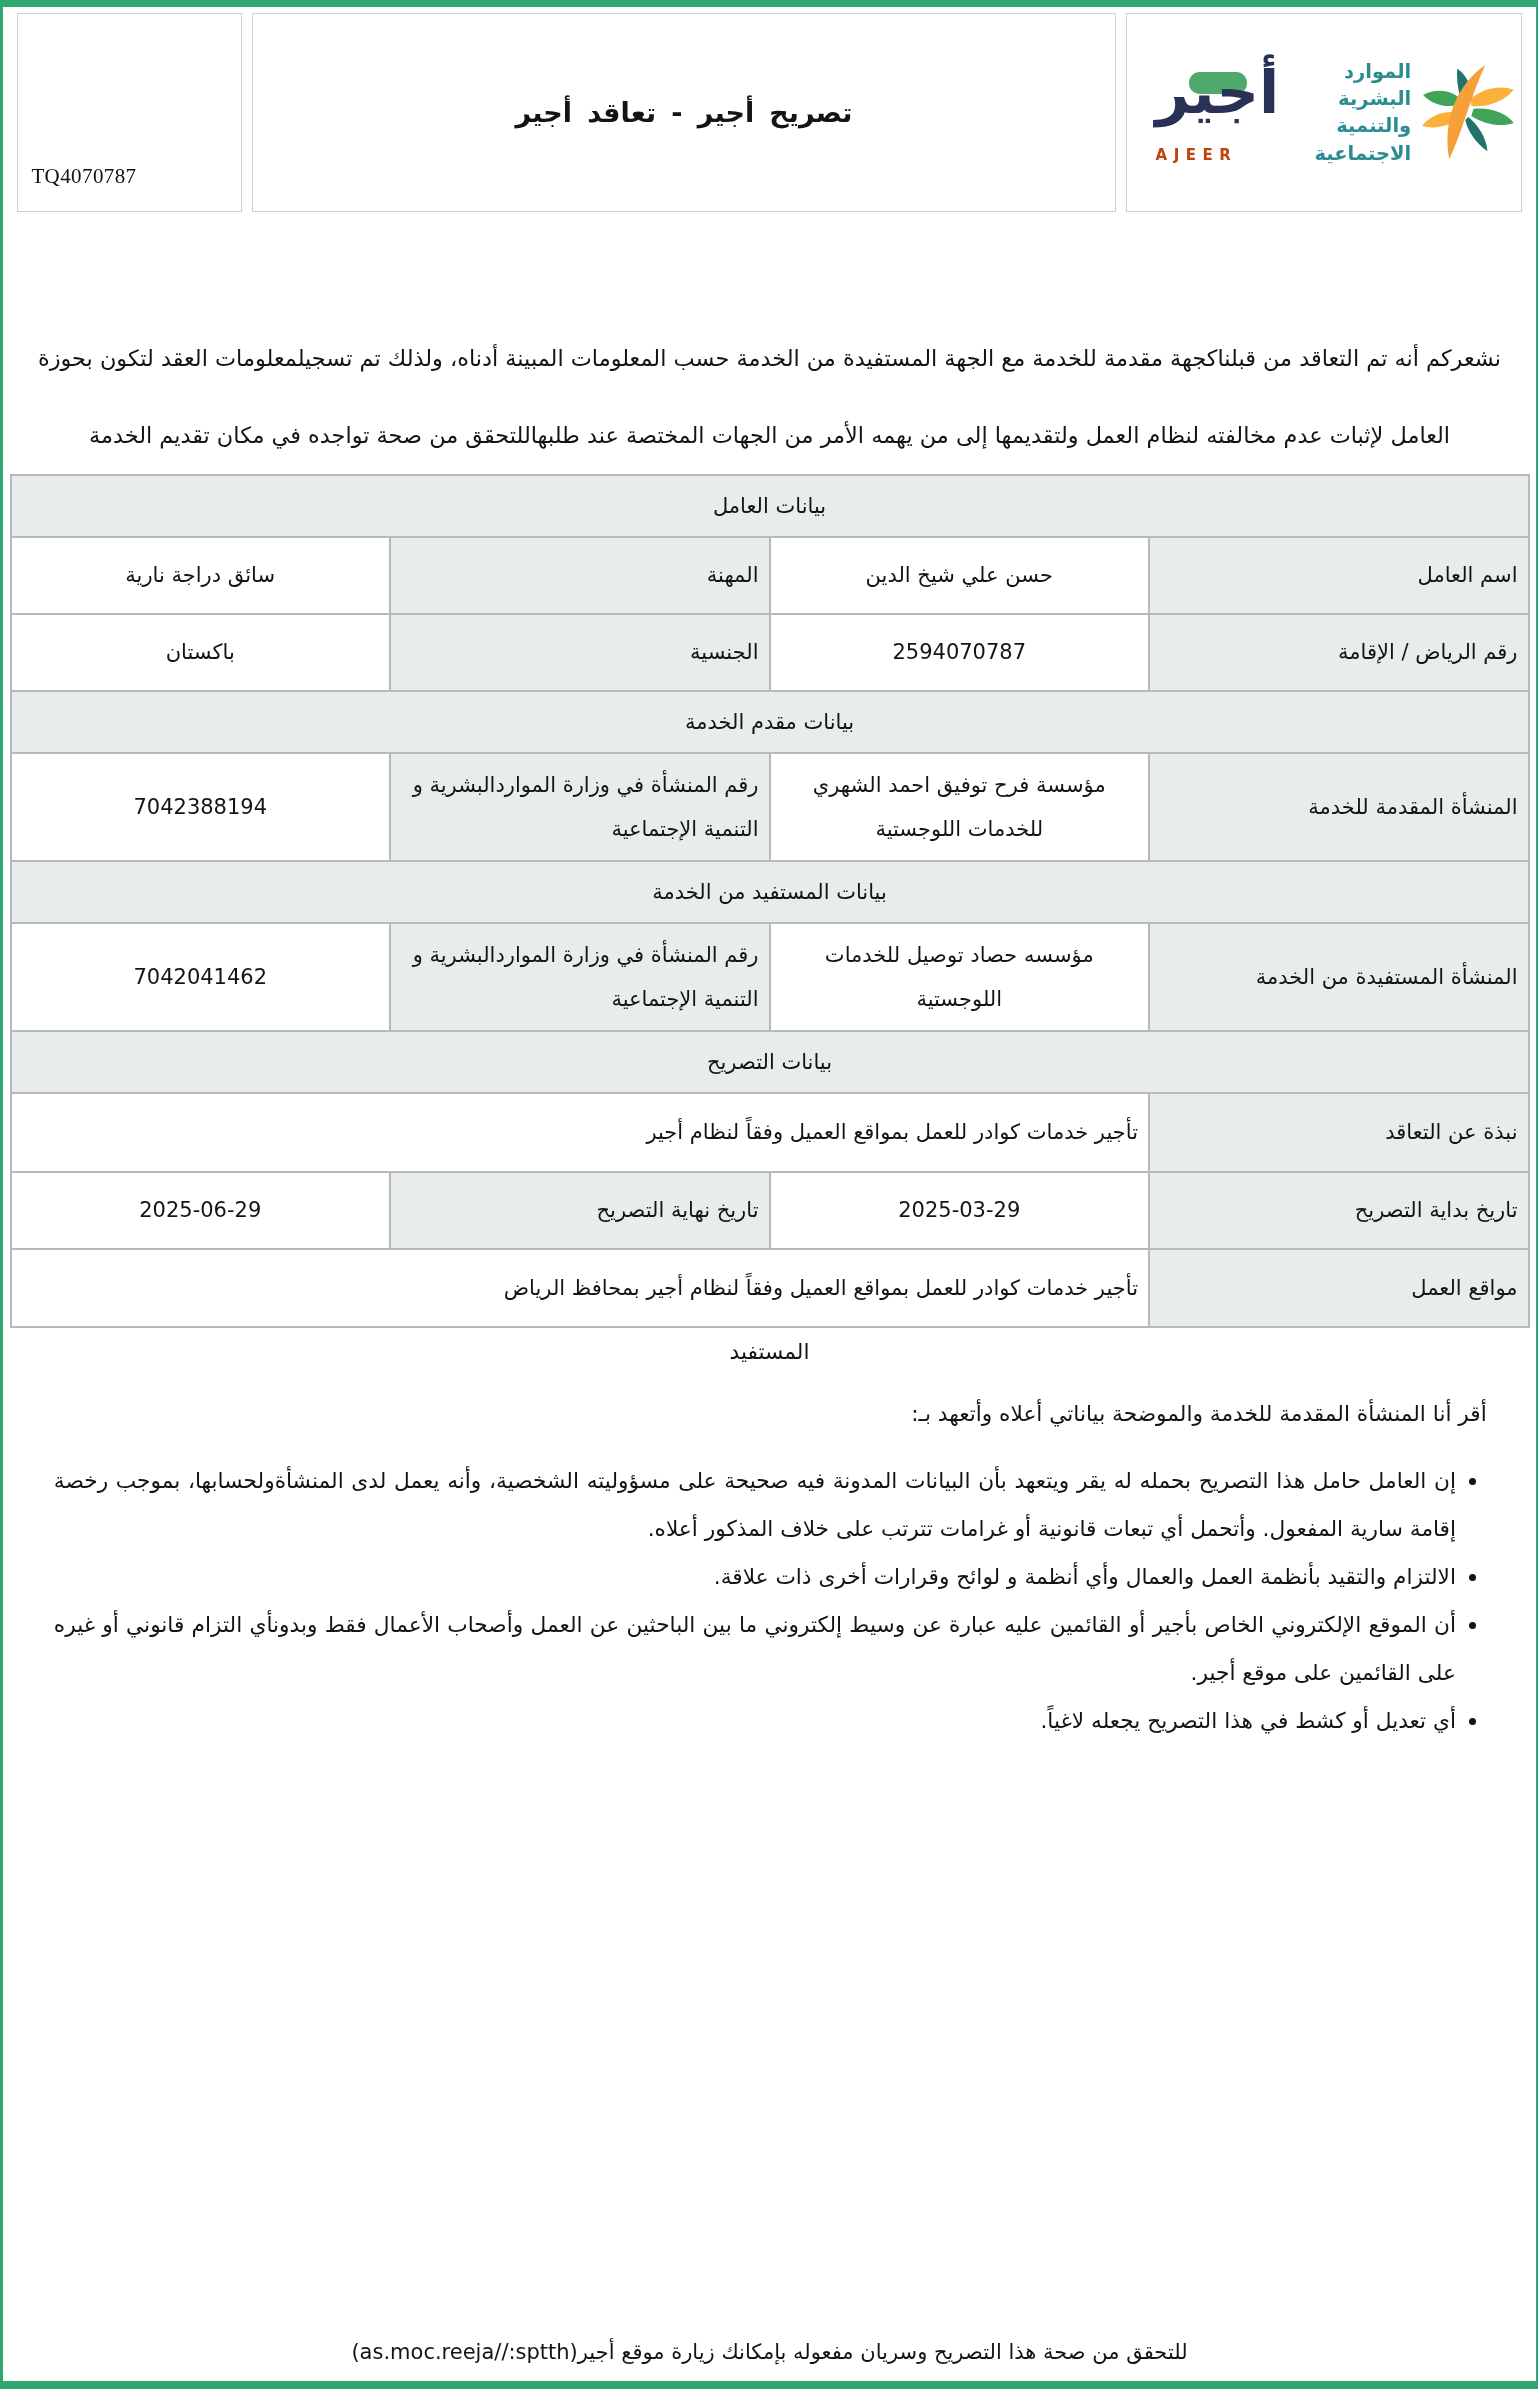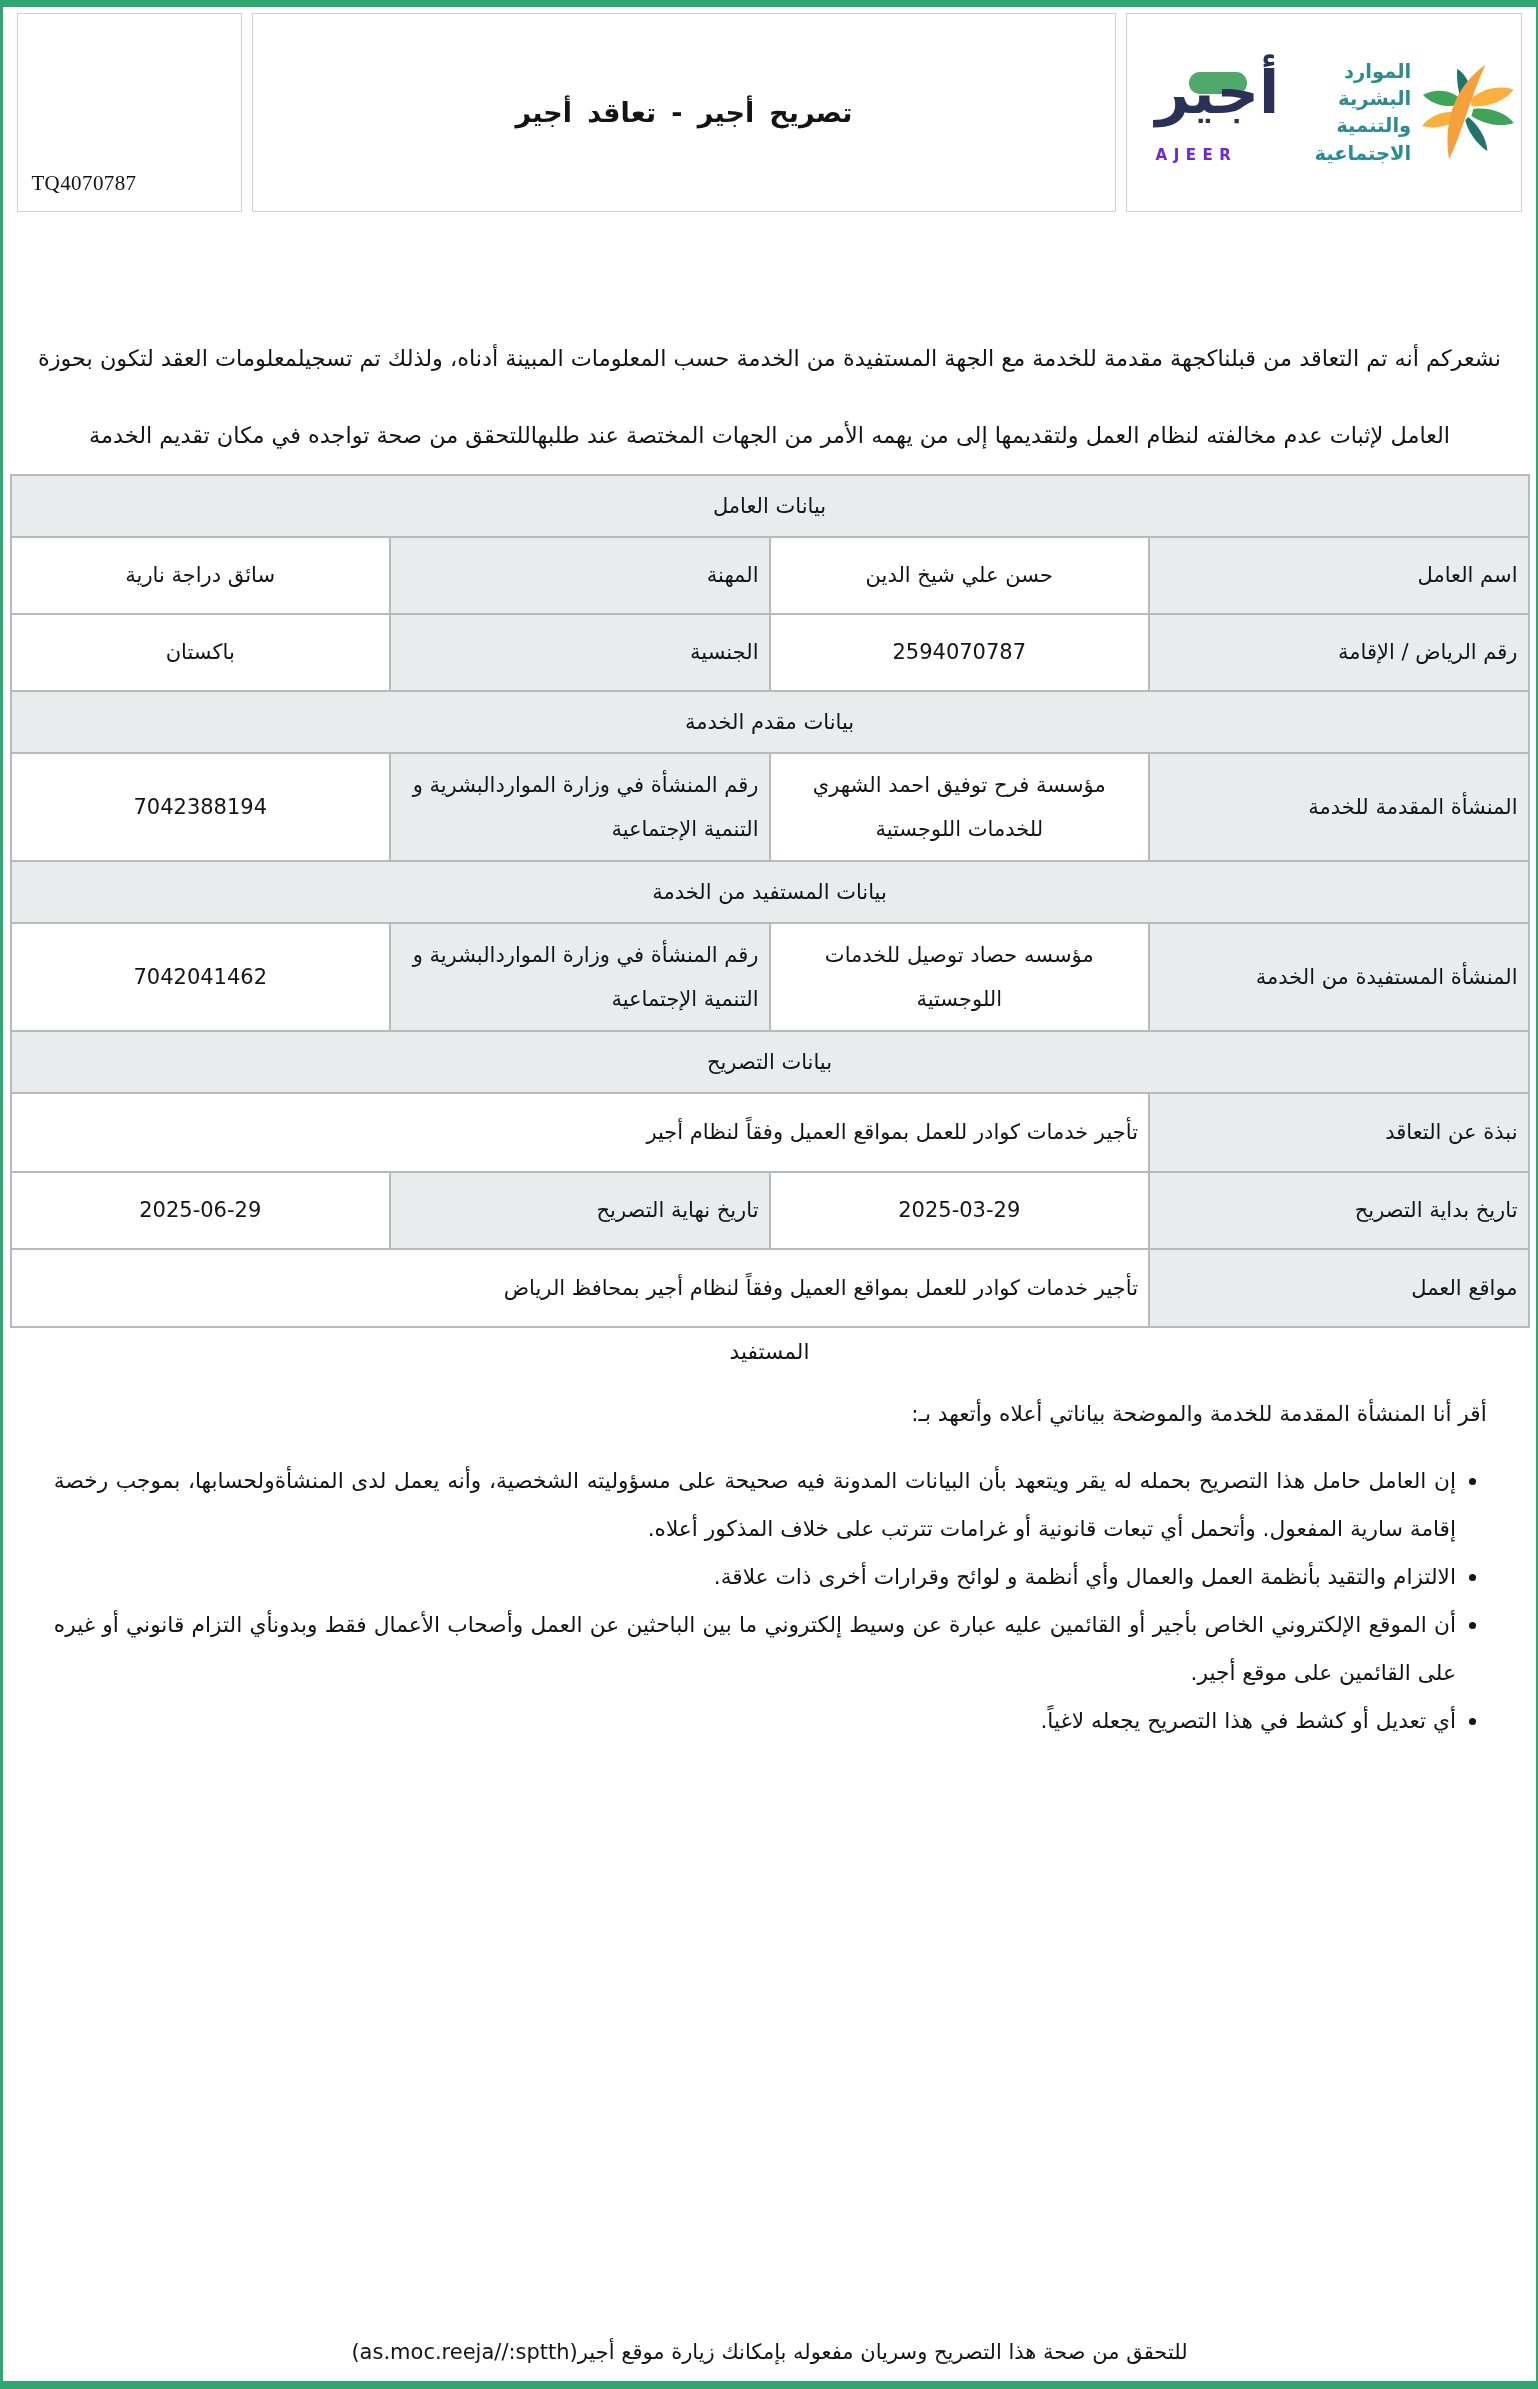--- a/index.html
+++ b/index.html
@@ -12,32 +12,32 @@
     border-width:7.2px 3.6px 8.7px 3.6px;
     font-family:"DejaVu Sans",sans-serif;
     color:#141414;
     overflow:hidden;
   }
   
   .header{display:flex;gap:10px;margin:5.8px 14.4px 0 14.4px;height:199px;direction:ltr;}
   .hcell{border:1.4px solid #CDD1D1;background:#fff;box-sizing:border-box;}
   .hcell-left{width:225px;position:relative;}
   .permit-no{
-    position:absolute;left:13px;bottom:15px;
+    position:absolute;left:13px;bottom:22px;
     font-family:"Liberation Serif","DejaVu Serif",serif;
     font-size:21px;color:#111;letter-spacing:0.4px;
   }
   .hcell-mid{flex:1;display:flex;align-items:center;justify-content:center;}
   .doc-title{direction:rtl;font-size:27px;font-weight:bold;word-spacing:5.8px;}
   .hcell-right{width:396px;display:flex;align-items:center;justify-content:space-between;padding:0 16px 0 29px;}
   
   .ajeer{position:relative;text-align:left;}
   .ajeer-ar{position:relative;z-index:2;font-size:59px;line-height:1.1;font-weight:bold;color:#2A3157;direction:rtl;}
   .ajeer-accent{position:absolute;z-index:1;top:11.6px;right:32px;width:58px;height:21.7px;border-radius:10.8px;background:#4FA96B;}
-  .ajeer-en{font-size:15px;letter-spacing:6.5px;font-weight:bold;color:#6d28d9;margin-top:20px;}
+  .ajeer-en{font-size:15px;letter-spacing:6.5px;font-weight:bold;color:#c2410c;margin-top:20px;}
   
   .ministry{display:flex;align-items:center;gap:7.2px;}
   .ministry-text{direction:rtl;text-align:right;color:#2A8C91;font-weight:bold;font-size:19.5px;line-height:1.4;}
   .palm{width:136px;height:136px;}
   
   .intro{
     direction:rtl;text-align:center;
     margin:108px 35px 0 35px;
     font-size:22.4px;line-height:77px;
   }

